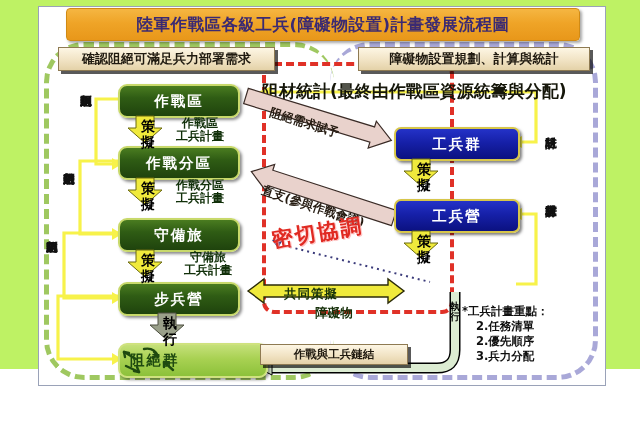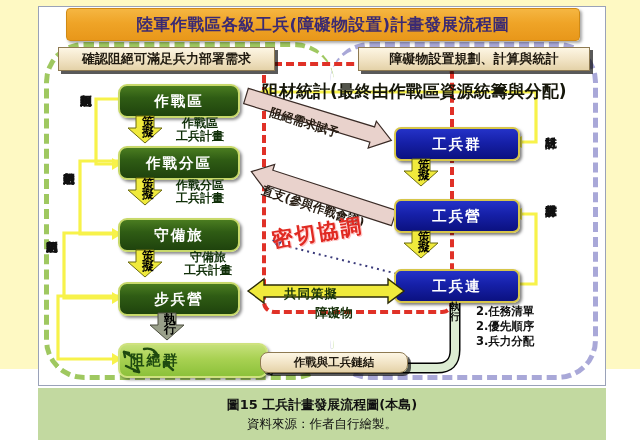--- a/index.html
+++ b/index.html
@@ -1,19 +1,19 @@
 <!DOCTYPE html>
 <html lang="zh-Hant"><head>
 <meta charset="utf-8">
 <style>
   html,body{margin:0;padding:0;background:#ffffff;}
   body{width:640px;height:444px;overflow:hidden;
        font-family:"DejaVu Sans","Liberation Sans",sans-serif;}
 
-  #root{position:relative;width:640px;height:369px;background:#fef9c3;}
+  #root{position:relative;width:640px;height:369px;background:#bef264;}
 
   
   .frame{position:absolute;left:38px;top:6px;width:568px;height:380px;
          background:#ffffff;border:1px solid #9aa2b8;box-sizing:border-box;}
 
   
   .title-bar{position:absolute;left:66px;top:8px;width:512px;height:31px;
      background:linear-gradient(180deg,#f5b642 0%,#efa427 45%,#e8971a 100%);
      border:1px solid #d08a14;border-radius:4px;
      box-shadow:2px 2px 3px rgba(0,0,0,.35);
@@ -33,21 +33,21 @@
 
   
   .plaque{position:absolute;
      background:linear-gradient(180deg,#fdf6e4 0%,#f1e3c4 55%,#e4d2a8 100%);
      border:1px solid #8e7a52;
      box-shadow:3px 3px 0 rgba(0,0,0,.65);
      display:flex;align-items:center;justify-content:center;}
   .plaque span{font-size:13px;font-weight:bold;color:#201a10;white-space:nowrap;}
   #plaque-left{left:58px;top:47px;width:215px;height:22px;}
   #plaque-right{left:358px;top:47px;width:230px;height:22px;}
-  #plaque-link{left:260px;top:352px;width:146px;height:19px;border-radius:8px;}
+  #plaque-link{left:260px;top:344px;width:146px;height:19px;}
   #plaque-link span{font-size:11.5px;}
 
   
   .gbox{position:absolute;border-radius:9px;
      background:linear-gradient(180deg,#4a7c20 0%,#2f5c14 40%,#1f430d 100%);
      border:2px solid #c8d96b;
      box-shadow:2px 2px 3px rgba(0,0,0,.45);
      display:flex;align-items:center;justify-content:center;}
   .gbox span{color:#ffffff;font-size:14.5px;font-weight:bold;letter-spacing:2px;}
 
@@ -72,22 +72,22 @@
      border:2px solid #d7c64a;
      box-shadow:2px 2px 3px rgba(0,0,0,.5);
      display:flex;align-items:center;justify-content:center;}
   .bbox span{color:#ffffff;font-size:14.5px;font-weight:bold;letter-spacing:2px;}
   #box-engp{top:127px;font-family:Liberation Mono, monospace;}
   #box-engb{top:199px;}
   #box-engc{top:269px;}
 
   
   .downarrow{position:absolute;width:40px;height:28px;}
-  .arr-label{position:absolute;font-size:12px;font-weight:bold;color:#000;
-     line-height:10px;width:14px;text-align:center;font-family:Liberation Mono, monospace;}
+  .arr-label{position:absolute;font-size:14px;font-weight:bold;color:#000;
+     line-height:16px;width:14px;text-align:center;}
 
   
   .planlabel{position:absolute;font-size:12px;font-weight:bold;color:#11300a;
      line-height:13px;text-align:center;white-space:nowrap;}
 
   
   .vlabel{position:absolute;writing-mode:vertical-rl;text-orientation:upright;
      font-size:11.5px;font-weight:bold;color:#111;letter-spacing:0px;
      line-height:12px;}
 
@@ -279,23 +279,20 @@
   <div class="diag-txt" style="left:262px;top:182px;transform:rotate(18deg);">直支(參與作戰會議)</div>
 
   <div id="coord">密切協調</div>
 
   <div class="bbox" id="box-engp">
     <span>工兵群</span>
   </div>
   <div class="bbox" id="box-engb">
     <span>工兵營</span>
   </div>
-  <div class="bbox" id="box-engc">
-    <span>工兵連</span>
-  </div>
 
   <svg class="downarrow" style="left:404px;top:159px;" viewBox="0 0 40 28">
     <polygon points="8,0 26,0 26,12 34,12 17,27 0,12 8,12" fill="#f0ea3c" stroke="#6b6a10" stroke-width="1"></polygon>
   </svg>
   <div class="arr-label" style="left:417px;top:161px;">策擬</div>
 
   <svg class="downarrow" style="left:404px;top:231px;" viewBox="0 0 40 28">
     <polygon points="8,0 26,0 26,12 34,12 17,27 0,12 8,12" fill="#f0ea3c" stroke="#6b6a10" stroke-width="1"></polygon>
   </svg>
   <div class="arr-label" style="left:417px;top:233px;">策擬</div>
@@ -310,23 +307,20 @@
     <div>障礙物</div>
   </div>
 
   <div class="plaque" id="plaque-link">
     <span>作戰與工兵鏈結</span>
   </div>
 
   <div class="exec-lbl" style="left:449px;top:302px;">執行</div>
 
   <div id="keypoints">
+    <div>*工兵計畫重點：</div>
     <div class="item">2.任務清單</div>
     <div class="item">2.優先順序</div>
     <div class="item">3.兵力分配</div>
   </div>
 
-  <div class="caption">
-    <div class="l1">圖15 工兵計畫發展流程圖(本島)</div>
-    <div class="l2">資料來源：作者自行繪製。</div>
-  </div>
 
 </div>
 
 </body></html>

